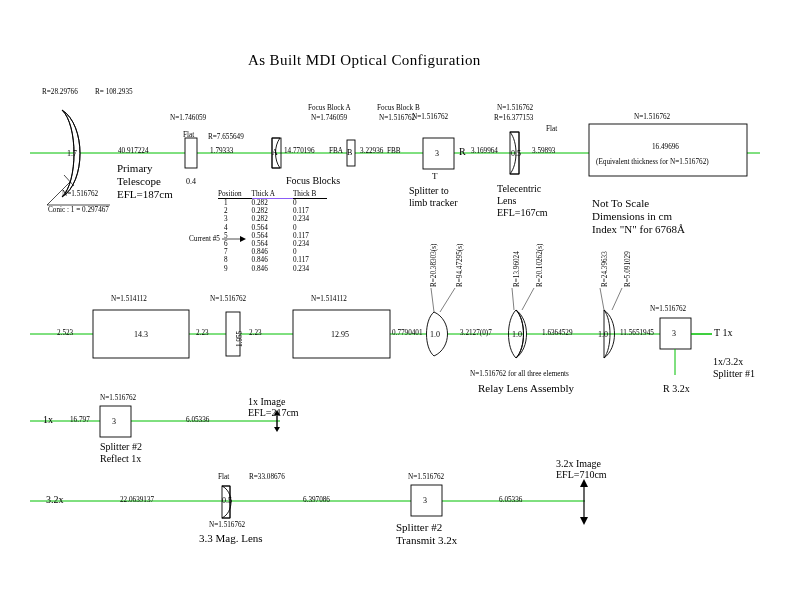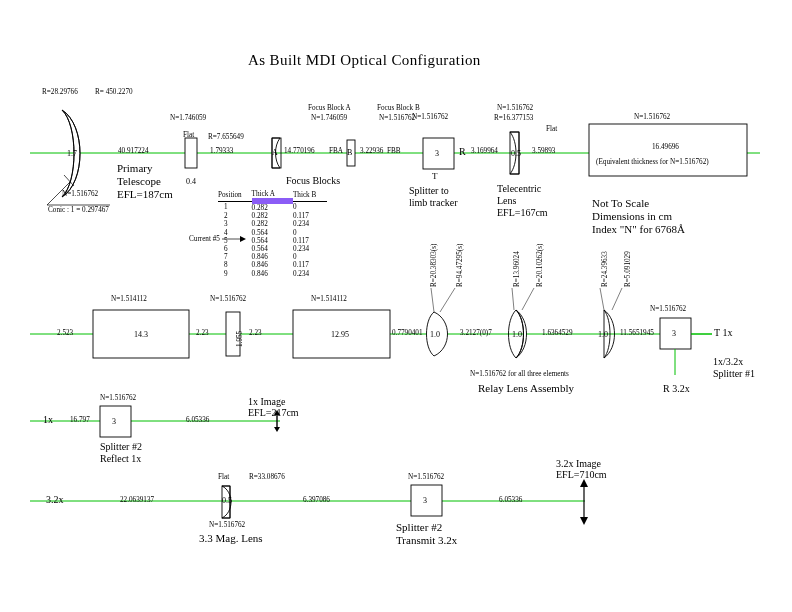--- a/index.html
+++ b/index.html
@@ -98,21 +98,21 @@
 
     <line x1="431" y1="288" x2="434" y2="312" stroke="#000000" stroke-width="0.5"></line>
     <line x1="455" y1="288" x2="440" y2="312" stroke="#000000" stroke-width="0.5"></line>
     <line x1="512" y1="288" x2="514" y2="310" stroke="#000000" stroke-width="0.5"></line>
     <line x1="534" y1="288" x2="522" y2="310" stroke="#000000" stroke-width="0.5"></line>
     <line x1="600" y1="288" x2="604" y2="310" stroke="#000000" stroke-width="0.5"></line>
     <line x1="622" y1="288" x2="612" y2="310" stroke="#000000" stroke-width="0.5"></line>
   </svg>
 
   <div class="t lbl" style="left:42px;top:88px;">R=28.29766</div>
-  <div class="t lbl" style="left:95px;top:88px;">R= 450.2270</div>
+  <div class="t lbl" style="left:95px;top:88px;">R= 108.2935</div>
   <div class="t lbl8" style="left:67px;top:149px;">1.7</div>
   <div class="t lbl" style="left:62px;top:190px;">N=1.516762</div>
   <div class="t lbl" style="left:48px;top:206px;">Conic : 1 = 0.297467</div>
 
   <div class="t lbl11" style="left:117px;top:162px;line-height:13px;"><span style="white-space:pre;">Primary
 Telescope
 EFL=187cm</span></div>
 
   <div class="t lbl" style="left:118px;top:147px;">40.917224</div>
   <div class="t lbl" style="left:183px;top:131px;">Flat</div>
@@ -156,21 +156,21 @@
   <div class="t lbl10" style="left:286px;top:175px;">Focus Blocks</div>
   <div class="t lbl11" style="left:592px;top:197px;line-height:13px;"><span style="white-space:pre;">Not To Scale
 Dimensions in cm
 Index "N" for 6768Å</span></div>
 
   <div style="position:absolute;left:218px;top:190px;width:150px;">
     <table style="border-collapse:collapse;font-size:7.2px;font-family:'Liberation Serif',serif;">
       <thead>
         <tr>
           <th style="font-weight:normal;text-align:left;padding:0 10px 0 0;border-bottom:1px solid #000;">Position</th>
-          <th style="font-weight:normal;text-align:left;padding:0 18px 0 0;border-bottom:6px solid #8b5cf6;">Thick A</th>
+          <th style="font-weight:normal;text-align:left;padding:0 18px 0 0;border-bottom:1px solid #8b5cf6;">Thick A</th>
           <th style="font-weight:normal;text-align:left;padding:0;border-bottom:1px solid #000;">Thick B</th>
         </tr>
       </thead>
       <tbody id="focus-tbody">
           <tr>
             <td style="padding: 0px 18px 0px 6px; line-height: 8.2px;">1</td>
             <td style="padding: 0px 18px 0px 0px; line-height: 8.2px;">0.282</td>
             <td style="padding: 0px 18px 0px 0px; line-height: 8.2px;">0</td>
           </tr>
           <tr>

